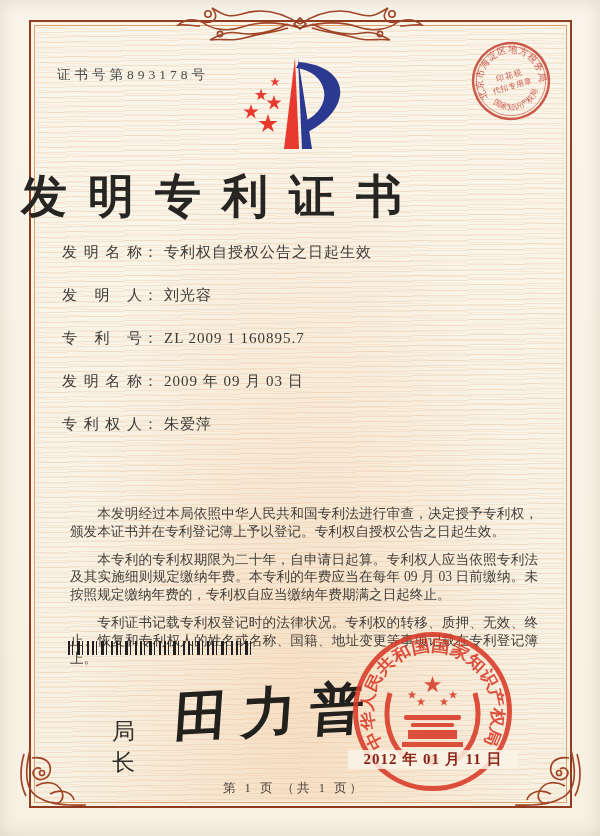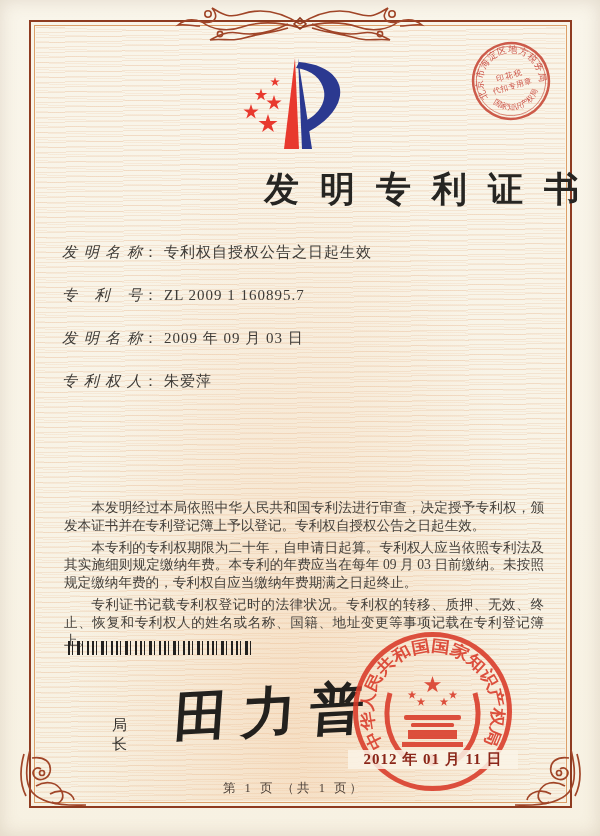--- a/index.html
+++ b/index.html
@@ -34,50 +34,49 @@
     position:absolute;left:57px;top:66px;
     font-size:13.5px;color:#4a4a48;letter-spacing:4px;
   }
   .logo{position:absolute;left:238px;top:54px;width:124px;height:106px;}
   .tax-stamp{
     position:absolute;left:470px;top:40px;width:82px;height:82px;
     transform:rotate(-16deg);opacity:.92;
   }
   .title{
     position:absolute;left:0;right:0;top:166px;
-    text-align:right;font-size:35px;font-weight:600;color:#262522;
+    text-align:left;font-size:46px;font-weight:600;color:#262522;
     letter-spacing:21px;text-indent:21px;
   }
   .fields{position:absolute;left:62px;top:243px;right:54px;}
   .field-row{margin-bottom:25px;font-size:15px;color:#3d3a36;line-height:18px;white-space:nowrap;}
   .flabel{
     display:inline-block;width:80px;
     text-align:justify;text-align-last:justify;text-justify:inter-ideograph;
     vertical-align:top;
-    font-style:italic;
   }
   .fcolon{display:inline-block;margin:0 6px 0 1px;}
   .fvalue{letter-spacing:1px;}
   .body-text{
     position:absolute;left:60px;right:52px;top:495px;
     font-size:13.6px;line-height:17.8px;color:#433f3a;
     text-align:justify;text-justify:inter-ideograph;
   }
-  .body-text p{margin:4px;text-indent:2em;}
+  .body-text p{margin:10px;text-indent:2em;}
   .barcode{
     position:absolute;left:68px;top:641px;width:187px;height:14px;
     background:repeating-linear-gradient(90deg,
       #23211f 0 2px, transparent 2px 4px,
       #23211f 4px 5px, transparent 5px 9px,
       #23211f 9px 12px, transparent 12px 14px,
       #23211f 14px 15px, transparent 15px 19px,
       #23211f 19px 21px, transparent 21px 24px);
   }
   .sig-row{position:absolute;left:112px;top:702px;height:60px;}
-  .sig-label{font-size:15px;color:#33302c;letter-spacing:6px;position:absolute;left:0;top:14px;}
+  .sig-label{font-size:23px;color:#33302c;letter-spacing:6px;position:absolute;left:0;top:14px;}
   .sig-name{
     position:absolute;left:62px;top:-26px;width:220px;
     font-size:54px;color:#23211e;letter-spacing:14px;white-space:nowrap;
     transform:rotate(-3deg) skewX(-7deg);
     font-weight:600;
   }
   .seal{position:absolute;left:350px;top:629px;width:165px;height:165px;}
   .seal-date{
     position:absolute;left:348px;top:750px;width:170px;
     text-align:center;font-size:15px;font-weight:700;color:#8a2619;
@@ -135,20 +134,21 @@
     <g fill="none" stroke="#a04528" stroke-width="1.7">
       <path d="M14,2 C10,18 8,34 16,44 C26,56 48,58 70,57"></path>
       <path d="M16,10 C28,8 36,14 34,24 C32,32 22,34 18,28 C15,23 20,18 25,21"></path>
       <path d="M20,38 C30,32 42,34 46,44 C49,52 42,58 36,54"></path>
       <path d="M34,46 C44,40 56,44 58,52"></path>
       <path d="M8,6 C4,20 4,36 10,48"></path>
       <circle cx="26" cy="25" r="2.5"></circle>
     </g>
   </svg>
 
+  <div class="cert-no">证书号第893178号</div>
 
   <svg class="logo" viewBox="0 0 124 104">
     <defs>
       <polygon id="star" points="0,-1 0.2247,-0.309 0.9511,-0.309 0.3633,0.118 0.5878,0.809 0,0.382 -0.5878,0.809 -0.3633,0.118 -0.9511,-0.309 -0.2247,-0.309"></polygon>
     </defs>
 
     <polygon points="57,3 46,94 61,94" fill="#e8392e"></polygon>
 
     <polygon points="60,3 64,94 74,94" fill="#2b3990"></polygon>
 
@@ -179,20 +179,23 @@
     <text x="65" y="77" text-anchor="middle" font-size="12" fill="#c8453a" letter-spacing="1">代扣专用章</text>
   </svg>
 
   <div class="title">发明专利证书</div>
 
   <div class="fields">
     <div class="field-row">
       <span class="flabel">发明名称</span><span class="fcolon">：</span><span class="fvalue">专利权自授权公告之日起生效</span>
     </div>
     <div class="field-row">
+      <span class="flabel">发明人</span><span class="fcolon">：</span><span class="fvalue">刘光容</span>
+    </div>
+    <div class="field-row">
       <span class="flabel">专利号</span><span class="fcolon">：</span><span class="fvalue">ZL 2009 1 160895.7</span>
     </div>
     <div class="field-row">
       <span class="flabel">发明名称</span><span class="fcolon">：</span><span class="fvalue">2009 年 09 月 03 日</span>
     </div>
     <div class="field-row">
       <span class="flabel">专利权人</span><span class="fcolon">：</span><span class="fvalue">朱爱萍</span>
     </div>
   </div>
 

